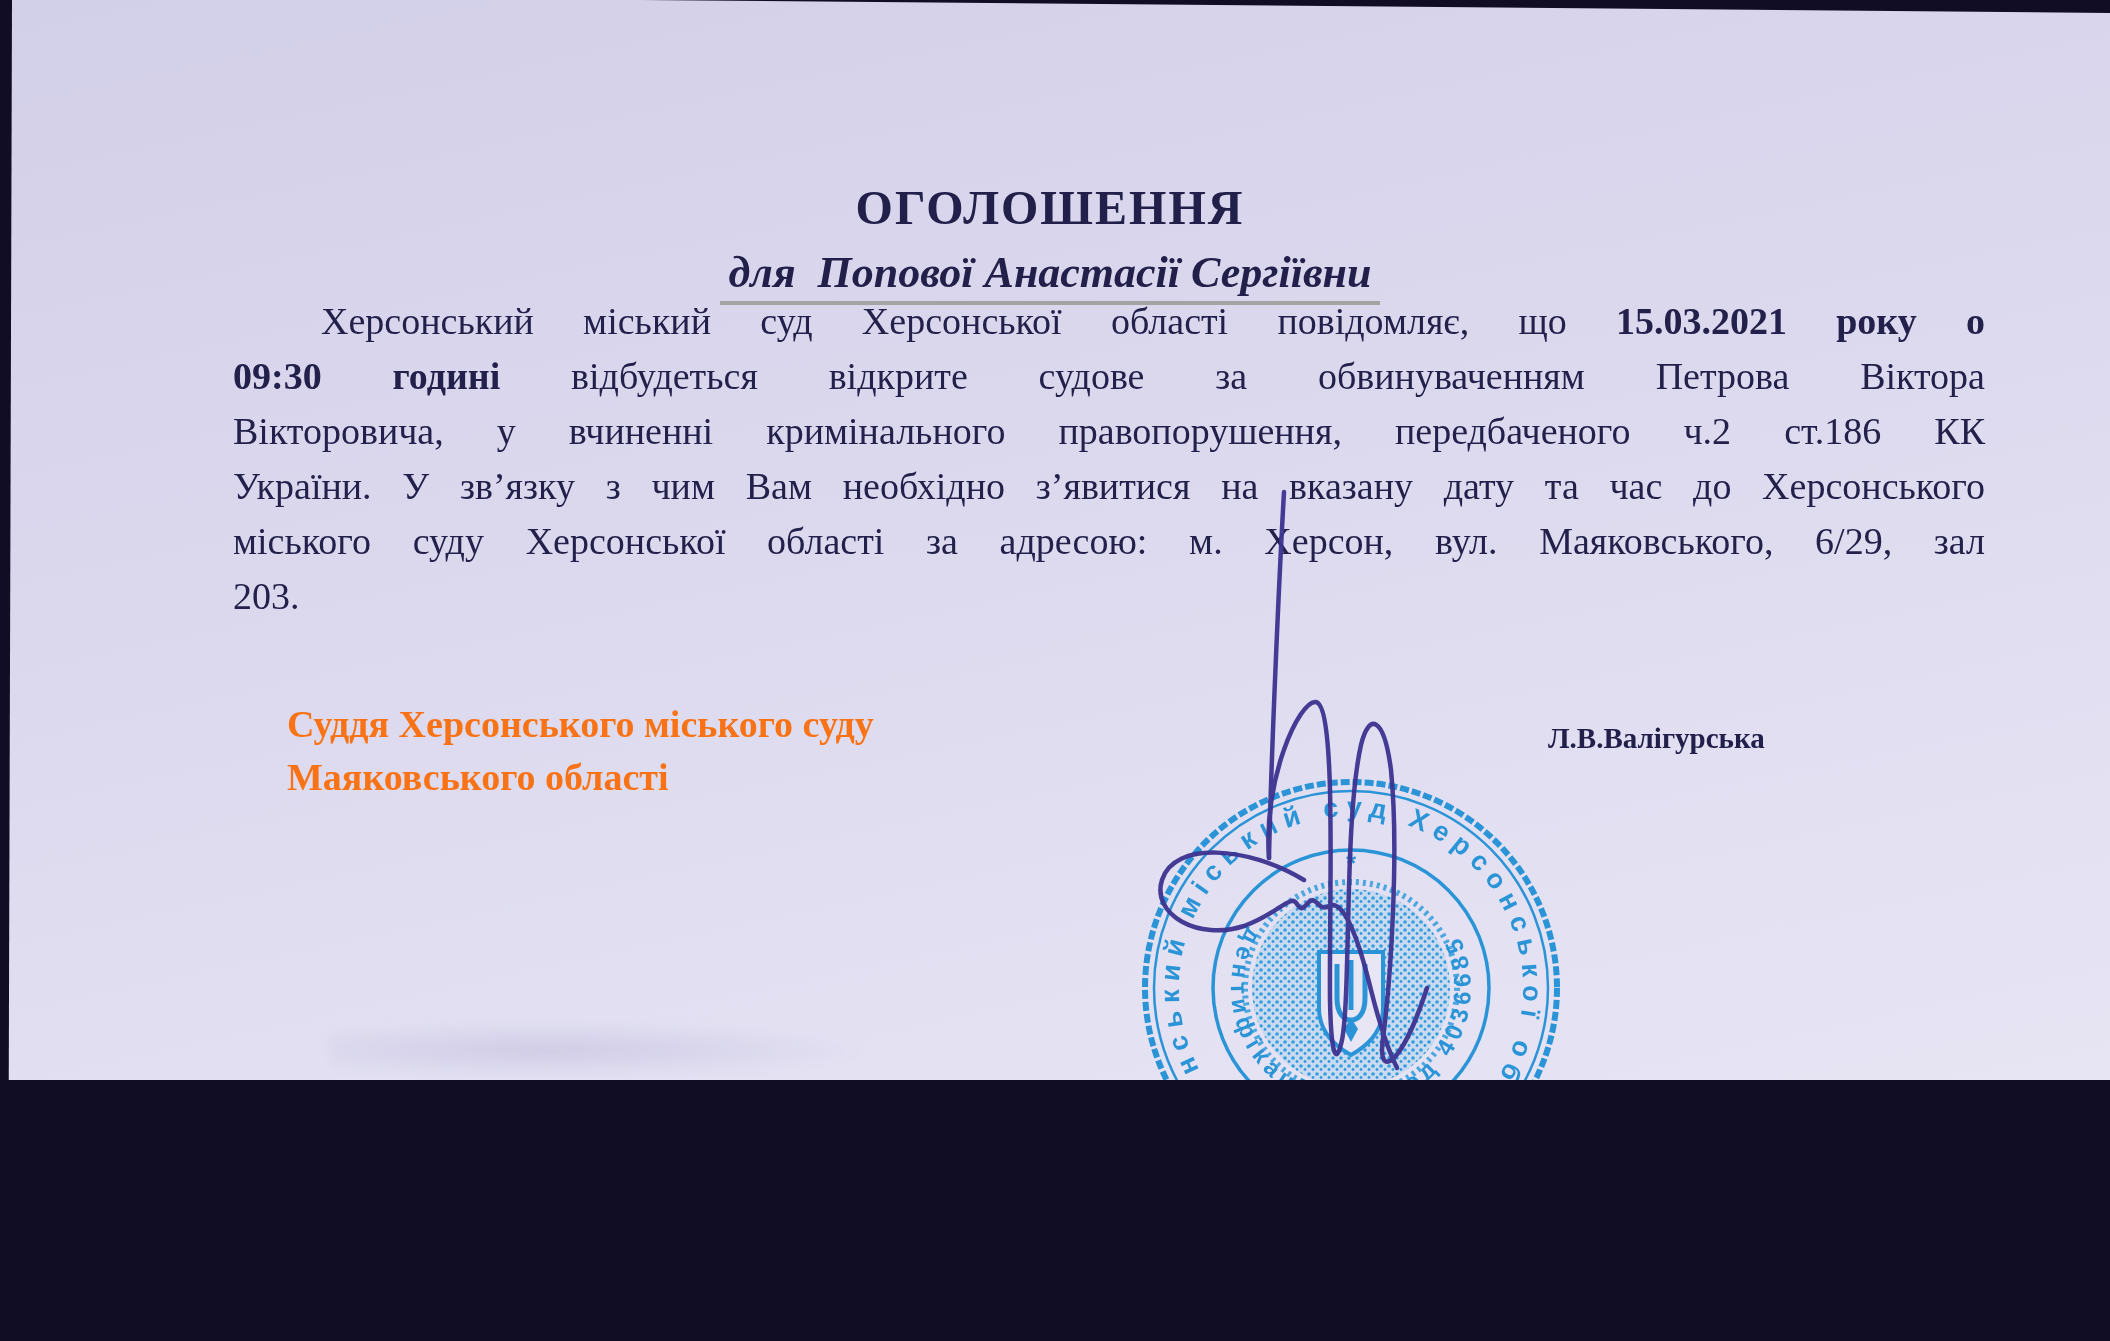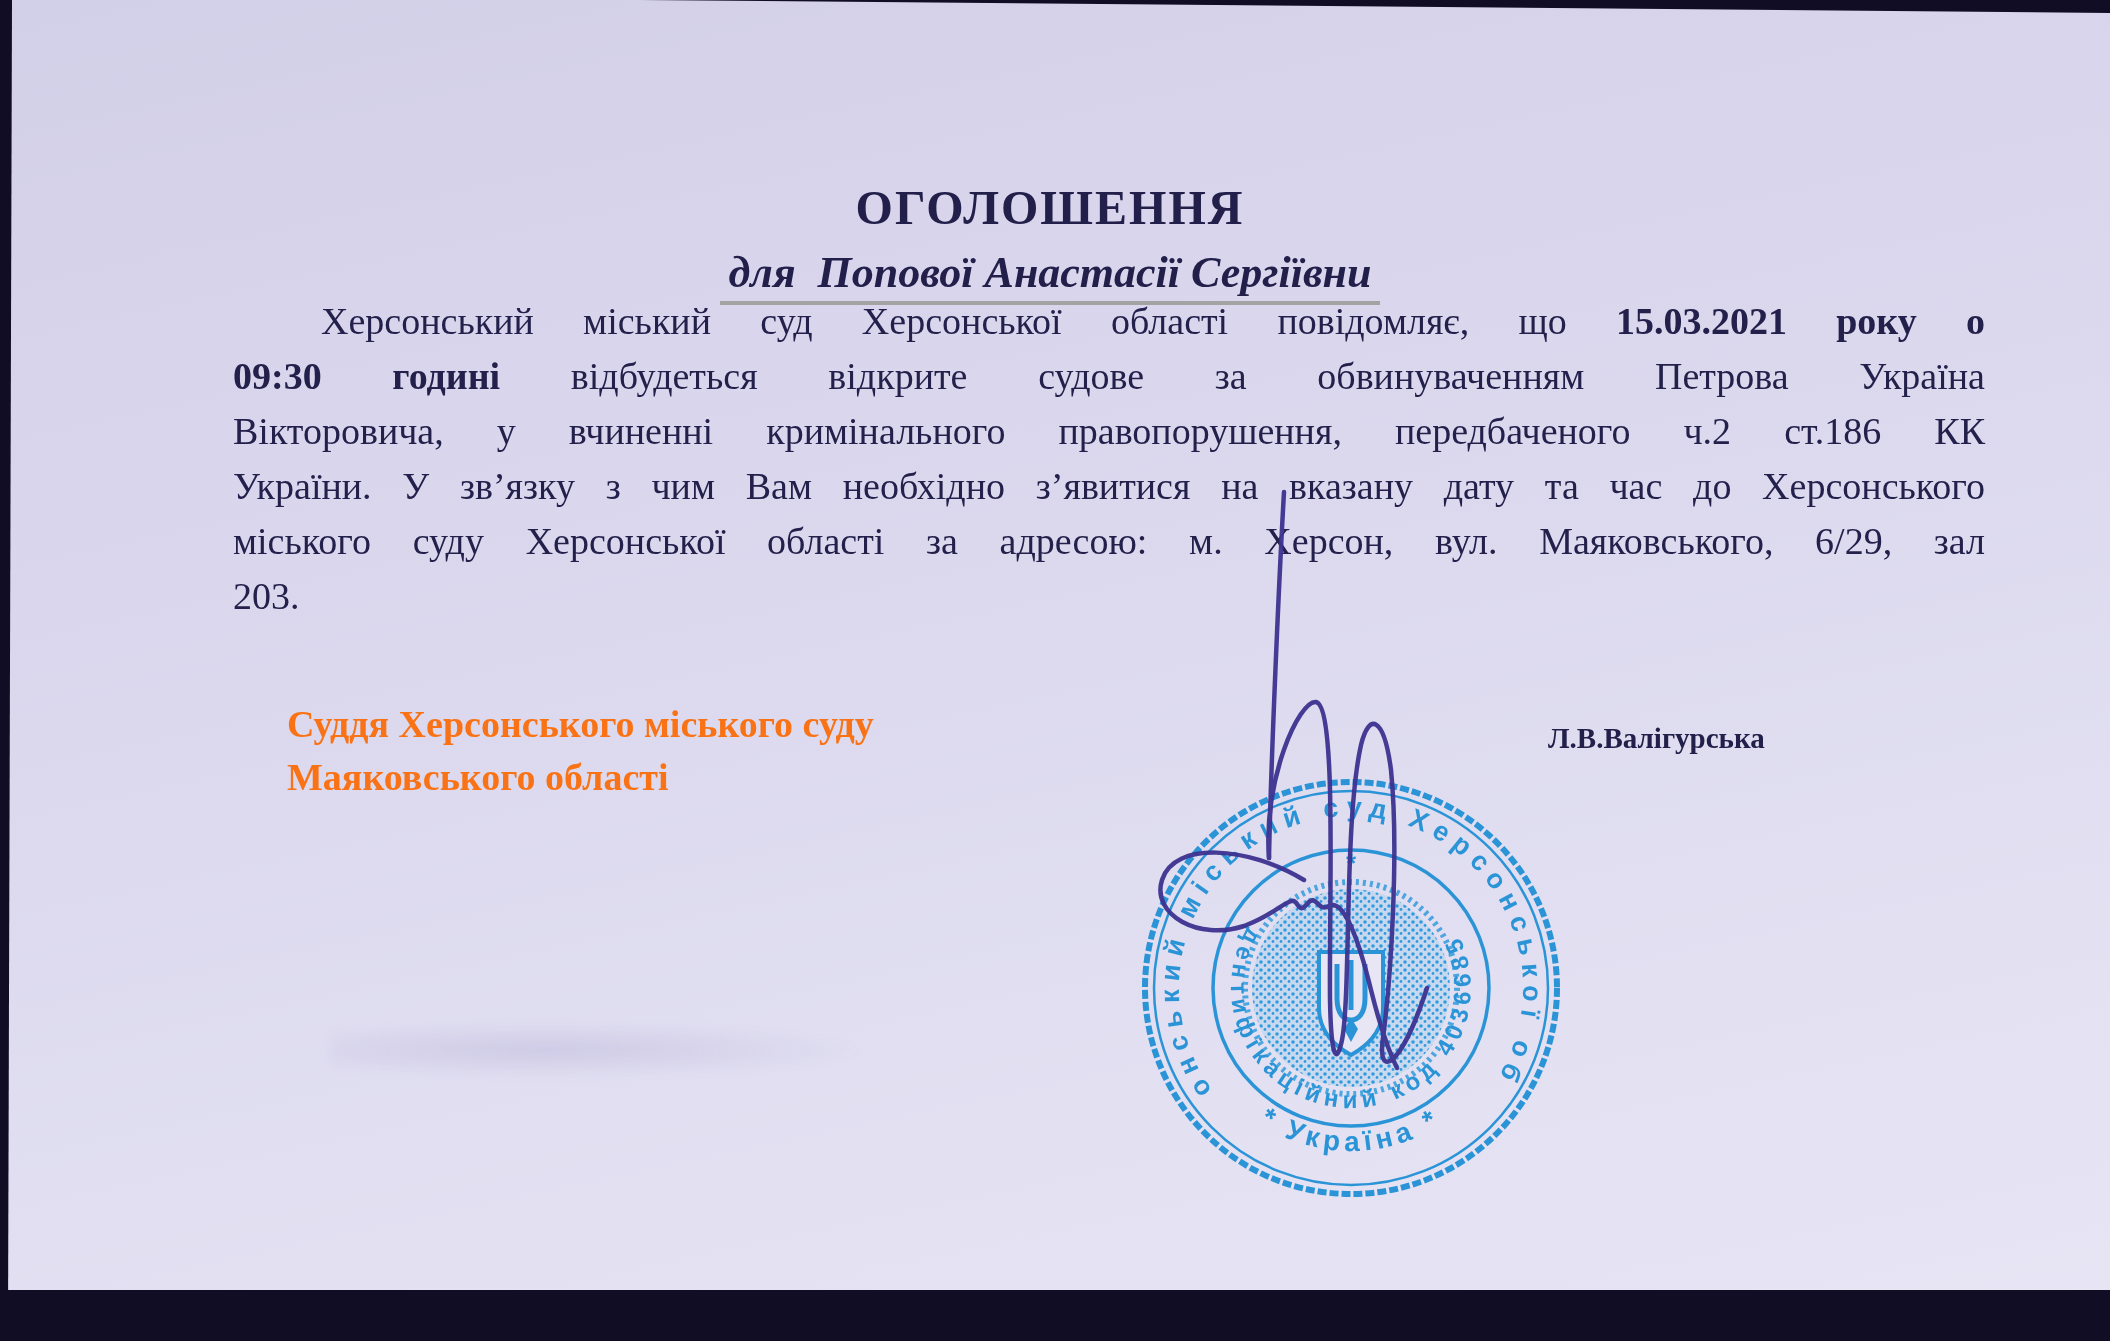--- a/index.html
+++ b/index.html
@@ -1,16 +1,16 @@
 <!DOCTYPE html>
 <html><head>
 <meta charset="utf-8">
 <style>
   html,body{margin:0;padding:0;background:#100d24;}
-  .stage{position:relative;width:2110px;height:1290px;overflow:hidden;
+  .stage{position:relative;width:2110px;height:1080px;overflow:hidden;
          background:#100d24;font-family:"Liberation Serif","DejaVu Serif",serif;color:#262350;}
   .paper{position:absolute;inset:0;
          background:linear-gradient(168deg,#d2cfe8 0%,#dbd8ee 42%,#e7e5f4 100%);
          clip-path:polygon(12px 0px,640px 0px,2110px 13px,2110px 1325px,8px 1331px);}
   .paper-edge{position:absolute;inset:0;background:#f2f1f8;
          clip-path:polygon(8px 1331px,2110px 1325px,2110px 1334px,10px 1339px);}
   .smudge{position:absolute;left:330px;top:1022px;width:540px;height:56px;
          background:radial-gradient(ellipse at 40% 50%,rgba(116,106,176,0.16),rgba(116,106,176,0) 70%);
          filter:blur(4px);}
   .headings{position:absolute;left:235px;top:180px;width:1630px;text-align:center;}
@@ -40,21 +40,21 @@
 
   <div class="headings">
     <div class="doc-title">ОГОЛОШЕННЯ</div>
     <div class="doc-subtitle">
       <span>для  Попової Анастасії Сергіївни</span>
     </div>
   </div>
 
   <div class="para">
       <div class="para-line indent"><span>Херсонський міський суд Херсонської області повідомляє, що </span><span class="b">15.03.2021 року о</span></div>
-      <div class="para-line"><span class="b">09:30  годині</span><span> відбудеться відкрите судове за обвинуваченням Петрова Україна</span></div>
+      <div class="para-line"><span class="b">09:30  годині</span><span> відбудеться відкрите судове за обвинуваченням Петрова Віктора</span></div>
       <div class="para-line"><span>Вікторовича, у вчиненні кримінального правопорушення, передбаченого ч.2 ст.186 КК</span></div>
       <div class="para-line"><span>України. У зв’язку з чим Вам необхідно з’явитися на вказану дату та час до Херсонського</span></div>
       <div class="para-line"><span>міського суду Херсонської області за адресою: м. Херсон, вул. Маяковського, 6/29, зал</span></div>
       <div class="para-line last"><span>203.</span></div>
     </div>
 
   <div class="judge">
     <div>Суддя Херсонського міського суду</div>
     <div>Маяковського області</div>
   </div>

